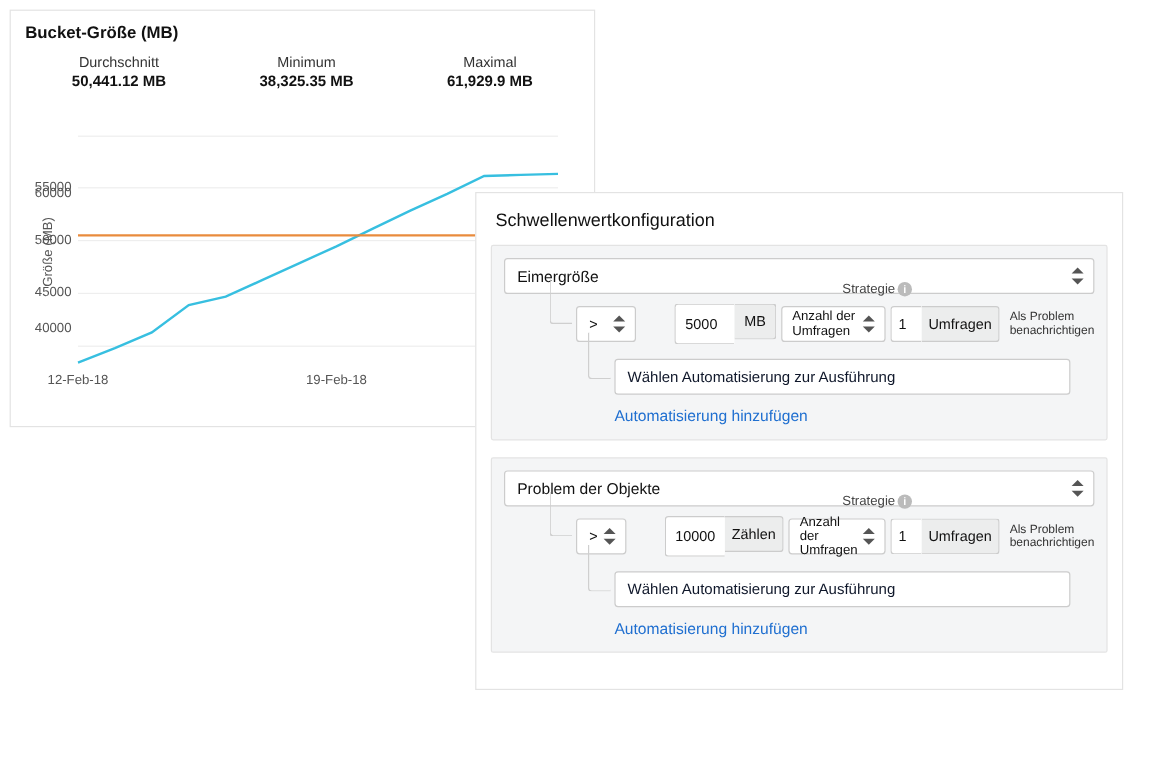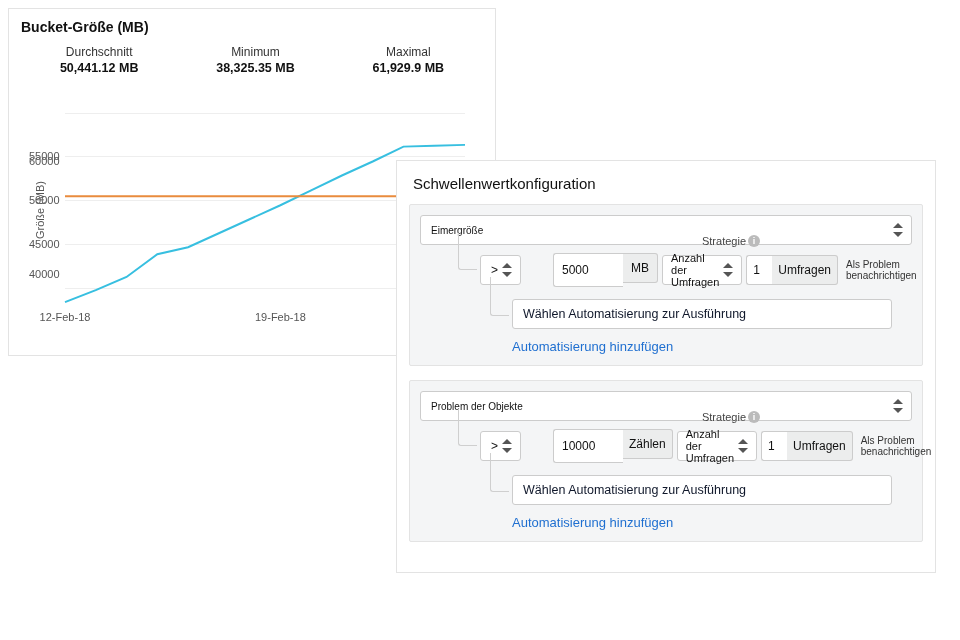--- a/index.html
+++ b/index.html
@@ -19,37 +19,37 @@
   .grid-line { position: absolute; left: 0; width: 100%; border-top: 1px solid #eee; }
   .y-tick { position: absolute; left: -36px; font-size: 11px; color: #555; transform: translateY(-50%); }
   .x-tick { position: absolute; bottom: -18px; font-size: 11px; color: #555; transform: translateX(-50%); }
   svg.lines { position: absolute; left: 0; top: 0; width: 100%; height: 100%; overflow: visible; }
 
   
   .config-panel { position: absolute; top: 160px; left: 396px; width: 540px; background: #fff; border: 1px solid #e3e3e3; padding: 14px 12px 16px; box-shadow: 0 0 0 0 transparent; }
   .config-title { font-size: 15px; font-weight: 400; margin-bottom: 12px; padding-left: 4px; }
 
   .threshold-block { background: #f4f5f6; border: 1px solid #e3e3e3; border-radius: 2px; padding: 10px; margin-bottom: 14px; }
-  .metric-select { background: #fff; border: 1px solid #ccc; border-radius: 3px; height: 30px; display: flex; align-items: center; padding: 0 30px 0 10px; font-size: 10px; position: relative; }
+  .metric-select { background: #fff; border: 1px solid #ccc; border-radius: 3px; height: 30px; display: flex; align-items: center; padding: 0 30px 0 10px; font-size: 13px; position: relative; }
   .stepper-icon { position: absolute; right: 8px; top: 50%; transform: translateY(-50%); width: 10px; height: 14px; }
   .stepper-icon::before, .stepper-icon::after { content: ""; position: absolute; left: 0; width: 0; height: 0; border-left: 5px solid transparent; border-right: 5px solid transparent; }
   .stepper-icon::before { top: 0; border-bottom: 5px solid #555; }
   .stepper-icon::after  { bottom: 0; border-top: 5px solid #555; }
 
   .row-spacer { height: 8px; }
   .criteria-row { display: flex; align-items: center; gap: 4px; margin-left: 60px; position: relative; justify-content: space-between; }
   .criteria-row::before { content: ""; position: absolute; left: -22px; top: -20px; width: 18px; height: 36px; border-left: 1px solid #cfcfcf; border-bottom: 1px solid #cfcfcf; border-bottom-left-radius: 3px; }
 
   .stratlabel { position: absolute; right: 166px; top: -18px; font-size: 11px; color: #444; }
   .info-icon { position: absolute; right: 152px; top: -18px; width: 12px; height: 12px; border-radius: 50%; background: #bbb; color: #fff; font-size: 9px; line-height: 12px; text-align: center; font-weight: 700; }
 
   .ctl { background: #fff; border: 1px solid #ccc; border-radius: 3px; height: 30px; display: flex; align-items: center; font-size: 12px; position: relative; }
   .op-select { width: 60px; padding: 0 22px 0 10px; }
   .val-group { display: flex; }
-  .val-input { width: 70px; padding: 16px 8px; border-radius: 3px 0 0 3px; border-right: none; margin-left: 28px; }
+  .val-input { width: 50px; padding: 16px 8px; border-radius: 3px 0 0 3px; border-right: none; margin-left: 28px; }
   .unit-box { background: #eceded; border: 1px solid #ccc; border-left: none; border-radius: 0 3px 3px 0; height: 30px; display: flex; align-items: center; padding: 0 8px; font-size: 12px; }
   .wide-unit { padding: 0 6px; }
   .poll-select { width: 120px; padding: 0 22px 0 8px; font-size: 11px; line-height: 1.1; }
   .poll-select span { display: block; }
   .count-input { width: 26px; padding: 0 6px; border-radius: 3px 0 0 3px; border-right: none; }
   .notify-text { font-size: 10px; color: #333; line-height: 1.15; width: 74px; margin-left: 4px; }
 
   .automation-row { margin-left: 92px; margin-top: 12px; position: relative; }
   .automation-row::before { content: ""; position: absolute; left: -22px; top: -22px; width: 18px; height: 38px; border-left: 1px solid #cfcfcf; border-bottom: 1px solid #cfcfcf; border-bottom-left-radius: 3px; }
   .auto-input { width: 380px; padding: 0 10px; font-size: 12.5px; color: #0f172a; }

